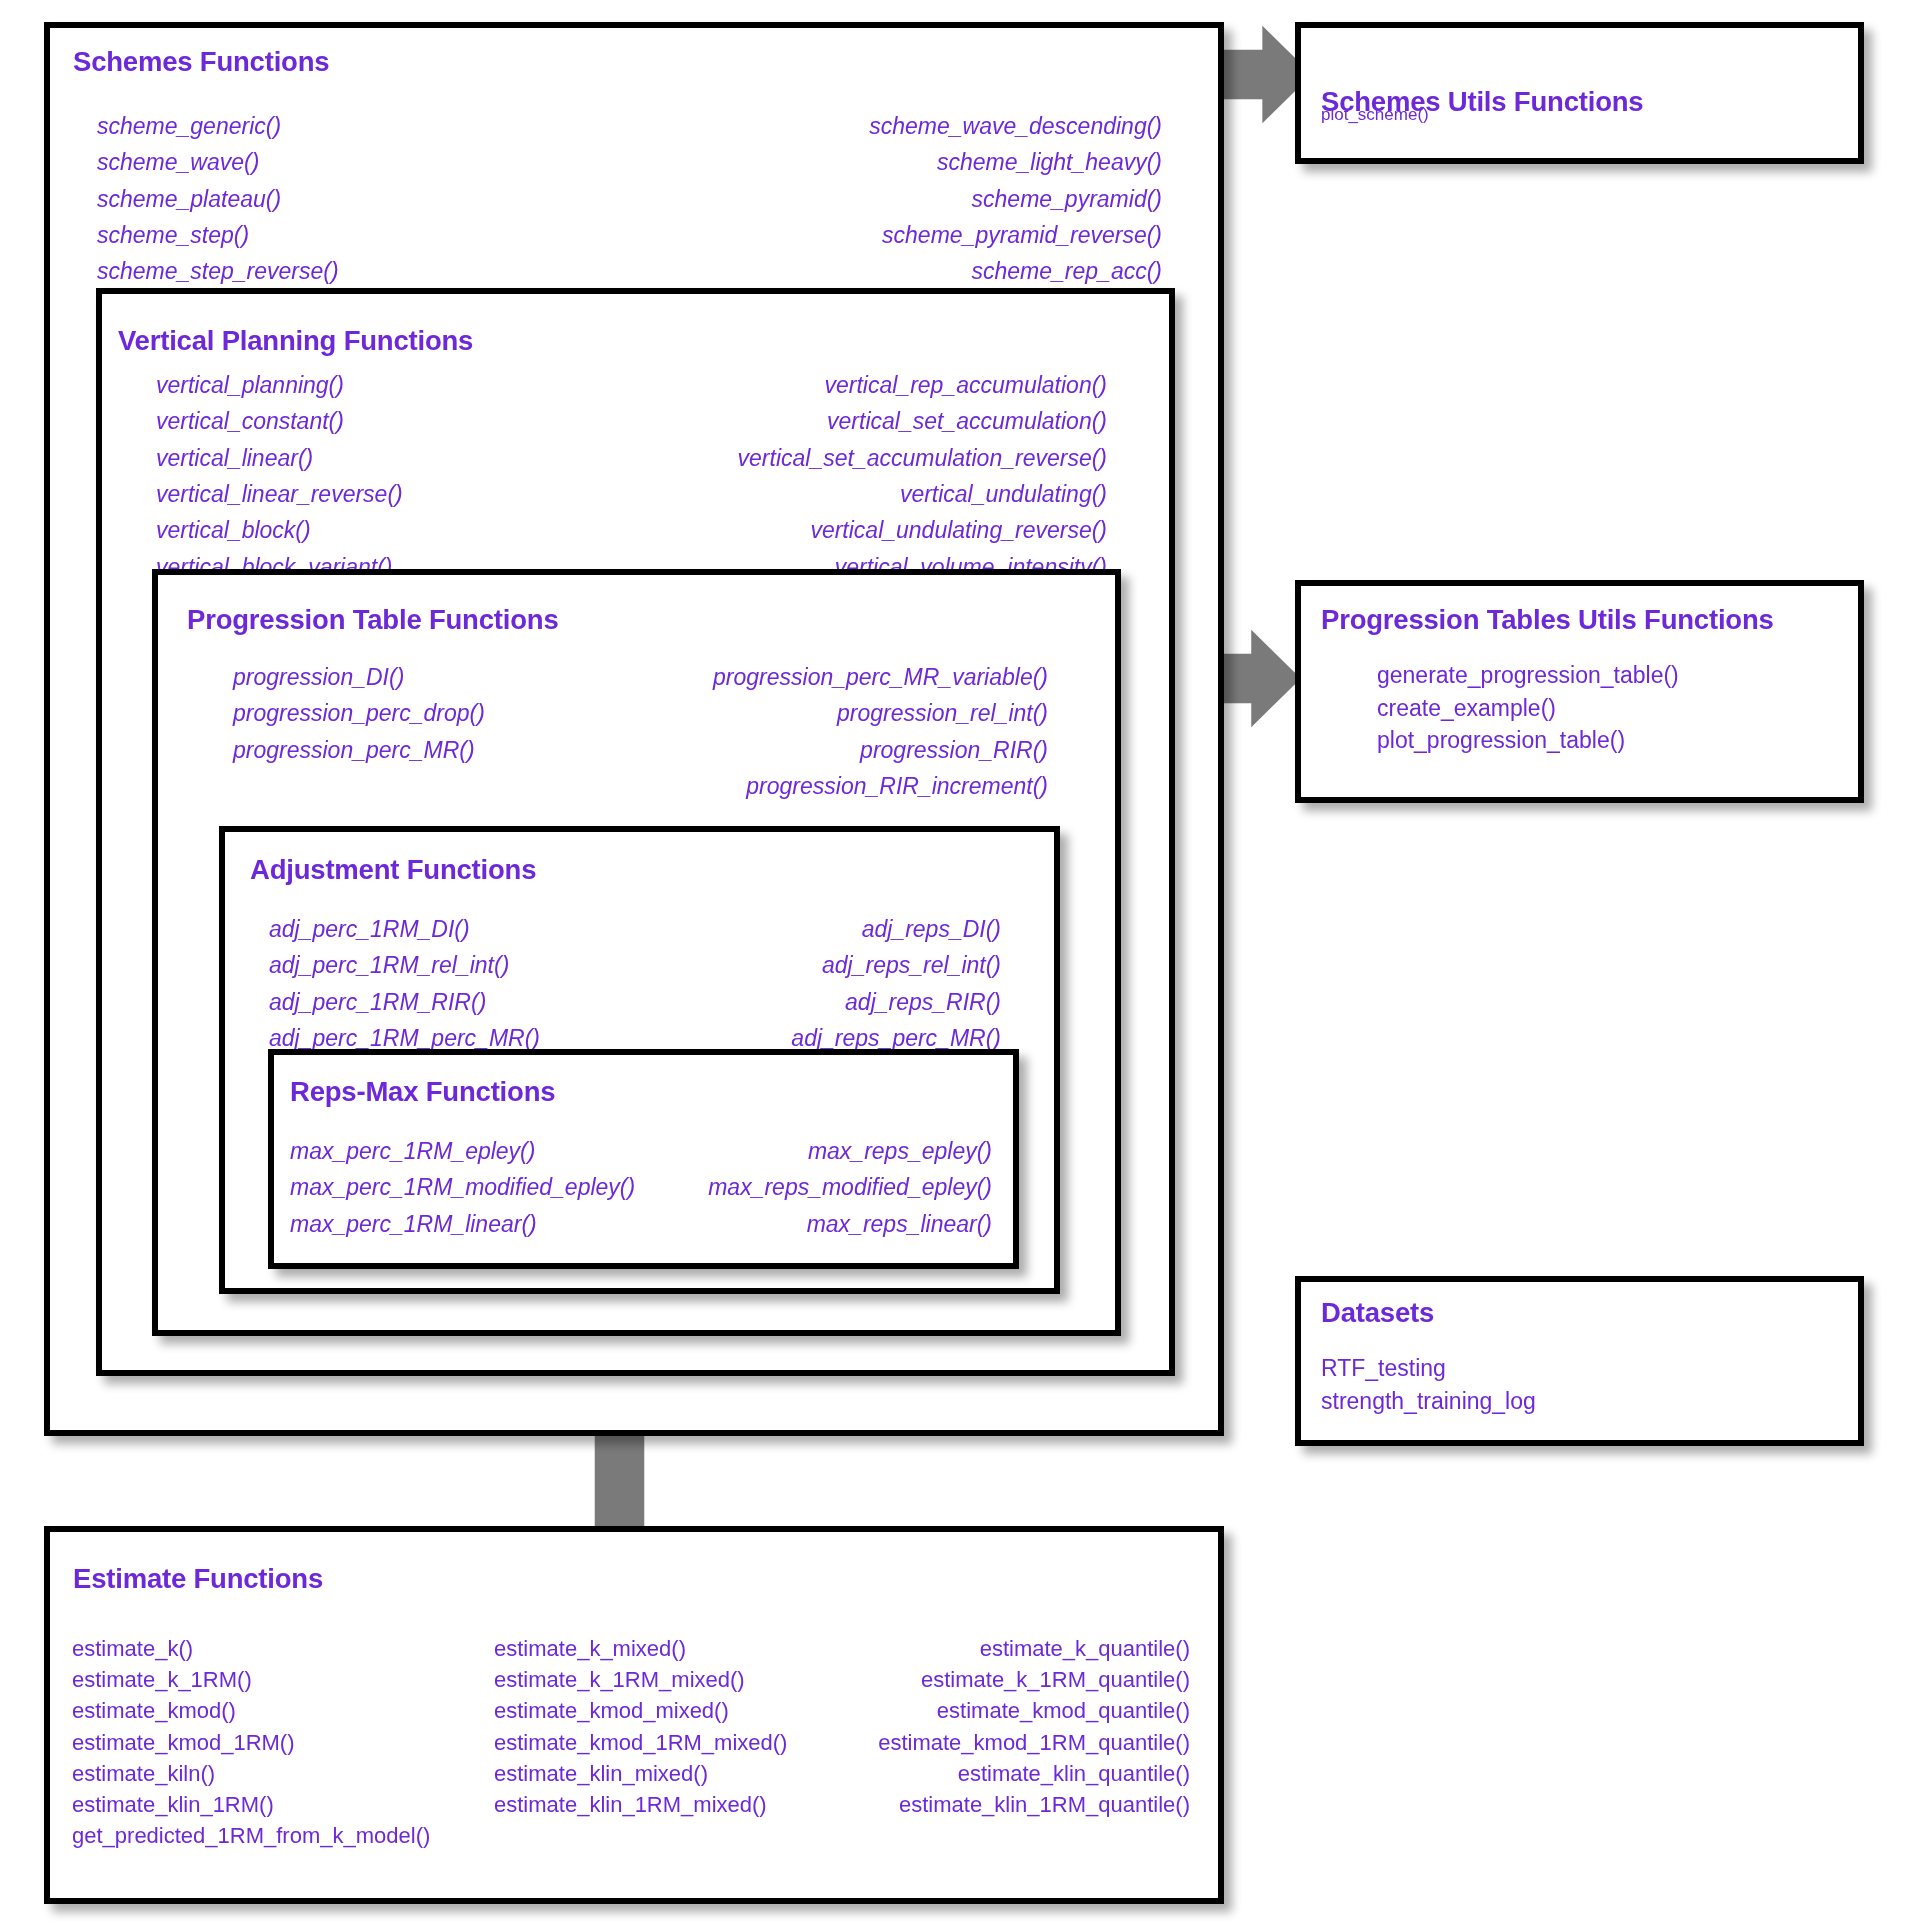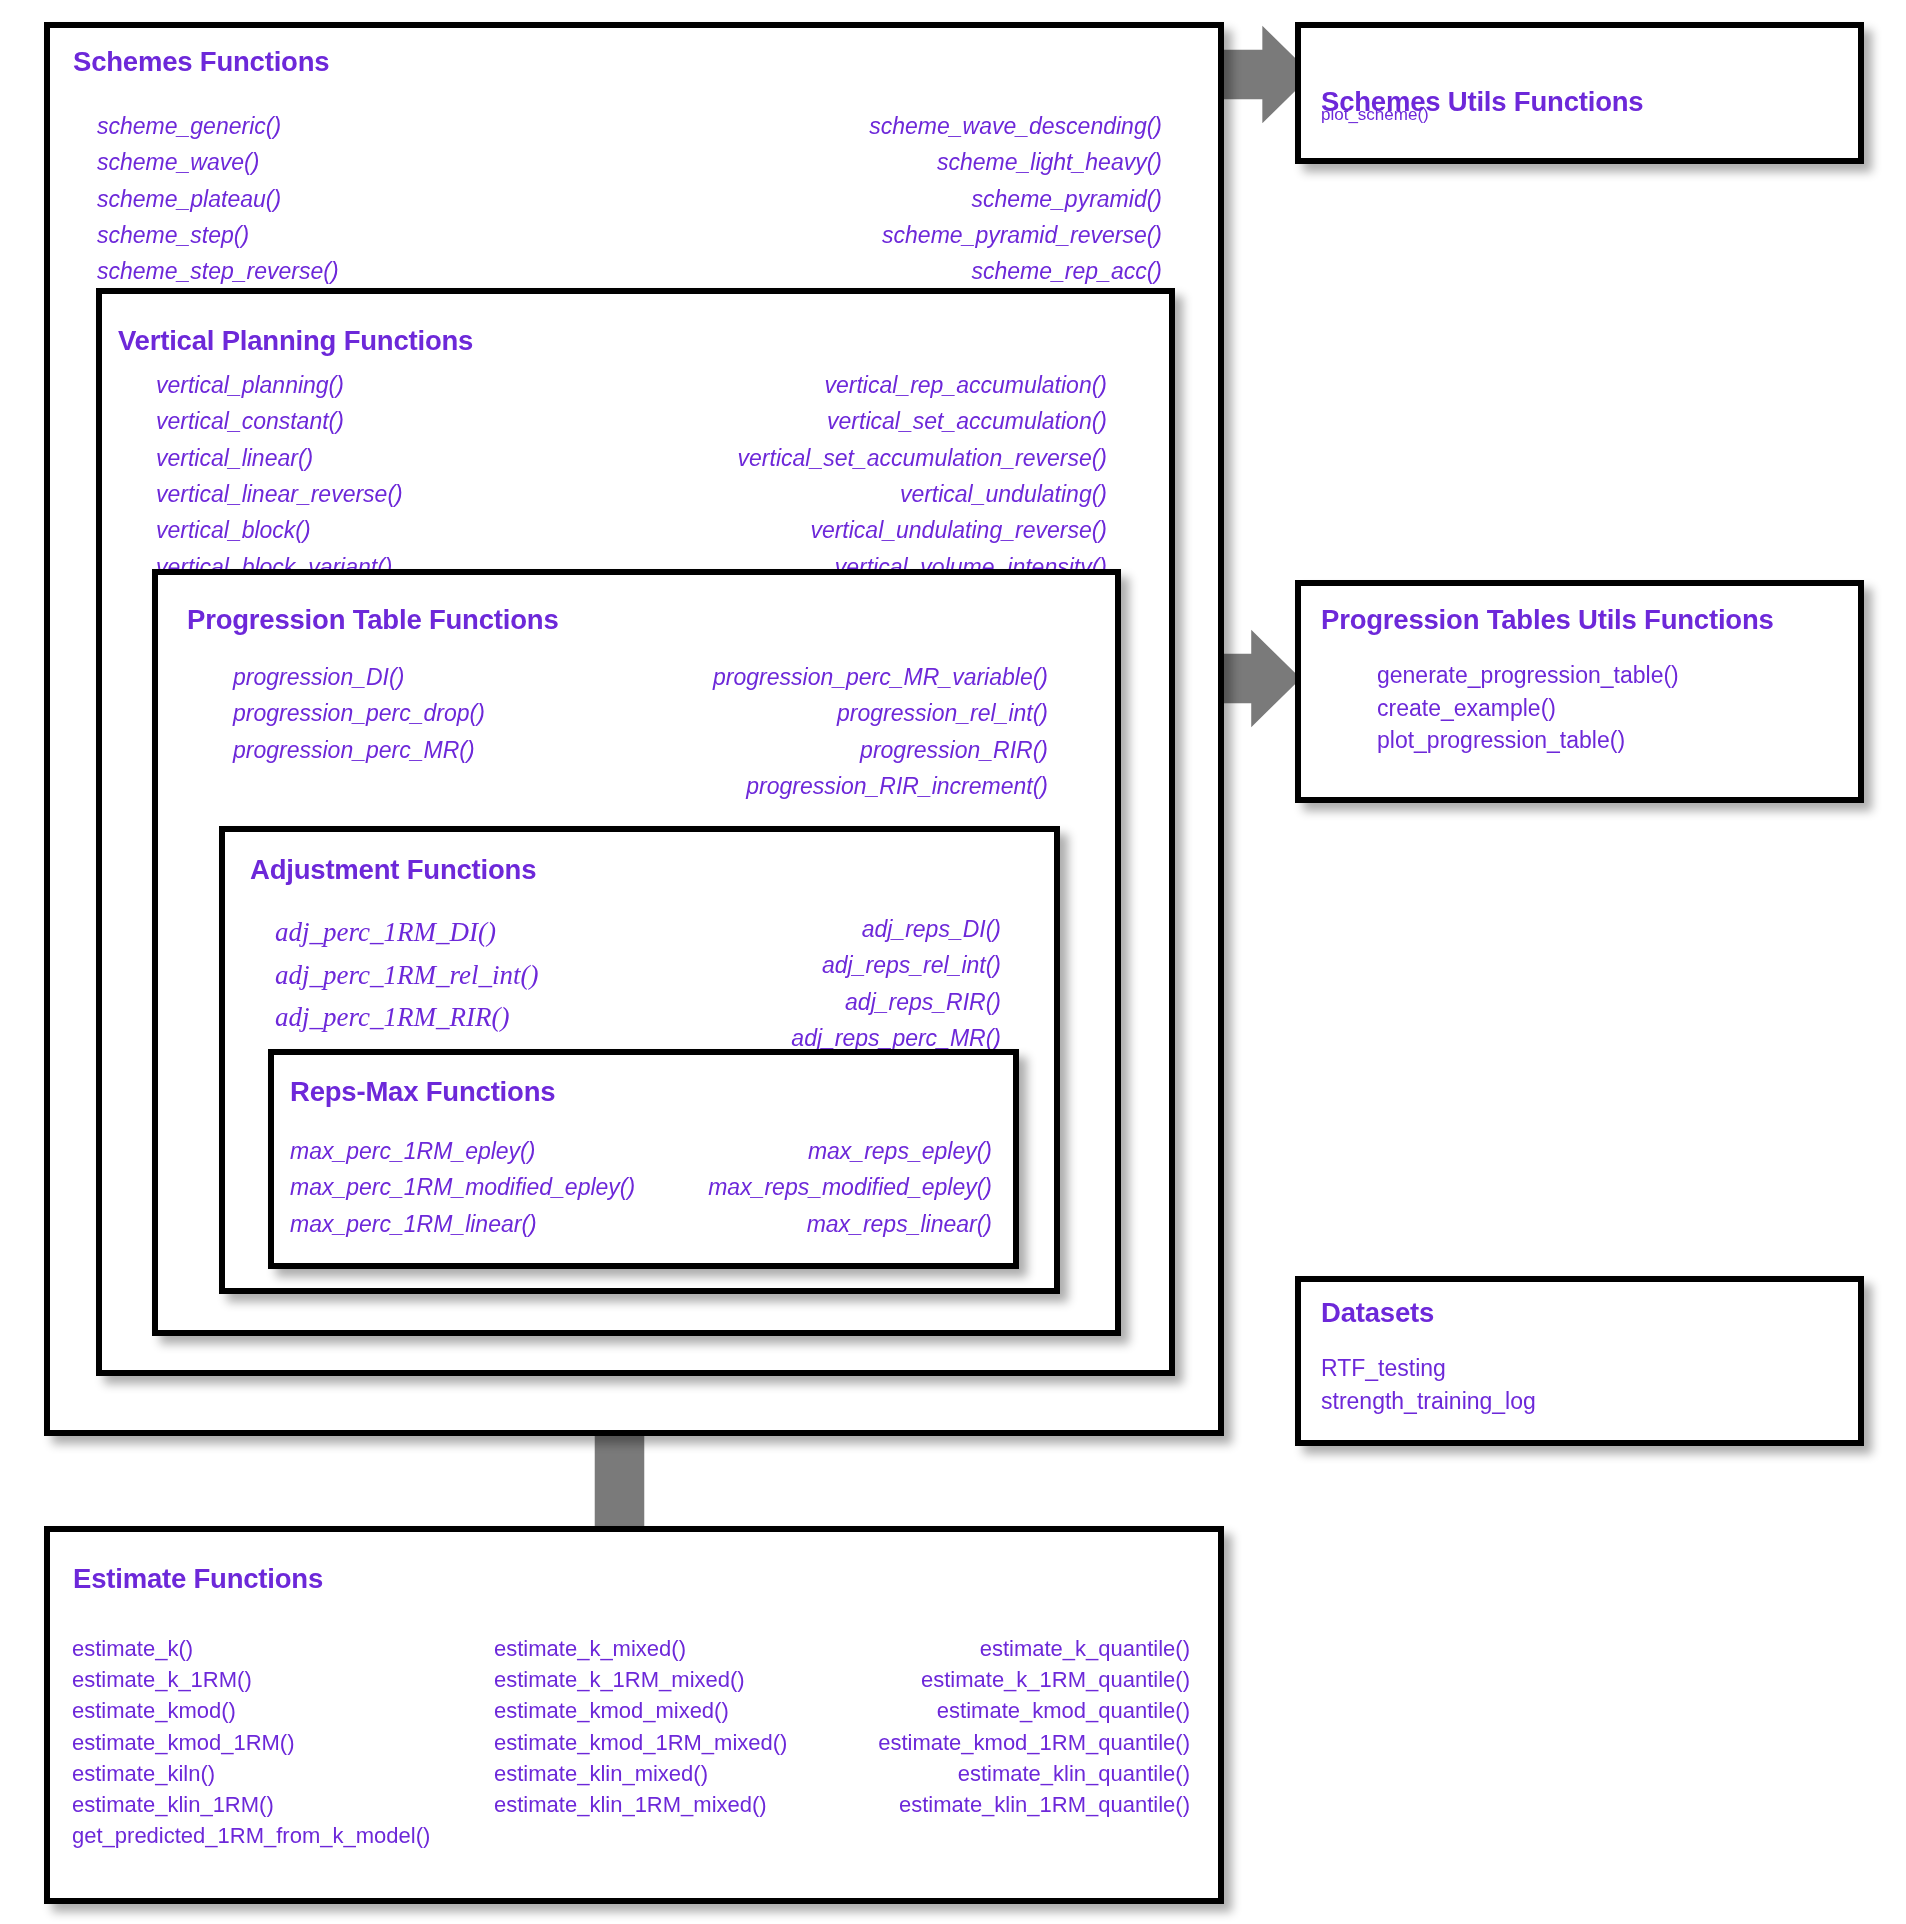--- a/index.html
+++ b/index.html
@@ -141,21 +141,21 @@
     <div>progression_rel_int()</div>
     <div>progression_RIR()</div>
     <div>progression_RIR_increment()</div>
   </div>
 
   <div class="box" style="left:219px; top:826px; width:841px; height:468px;">
   </div>
 
   <div class="box-title" style="left:250px; top:854px; font-size:27.5px;">Adjustment Functions</div>
 
-  <div class="fn-col" style="left:275px; top:911px; font-size:27px;font-family:Liberation Serif, serif;">
+  <div class="fn-col" style="left:269px; top:911px; font-size:23px;">
     <div>adj_perc_1RM_DI()</div>
     <div>adj_perc_1RM_rel_int()</div>
     <div>adj_perc_1RM_RIR()</div>
     <div>adj_perc_1RM_perc_MR()</div>
   </div>
 
   <div class="fn-col right" style="left:588px; top:911px; width:413px; font-size:23px;">
     <div>adj_reps_DI()</div>
     <div>adj_reps_rel_int()</div>
     <div>adj_reps_RIR()</div>

